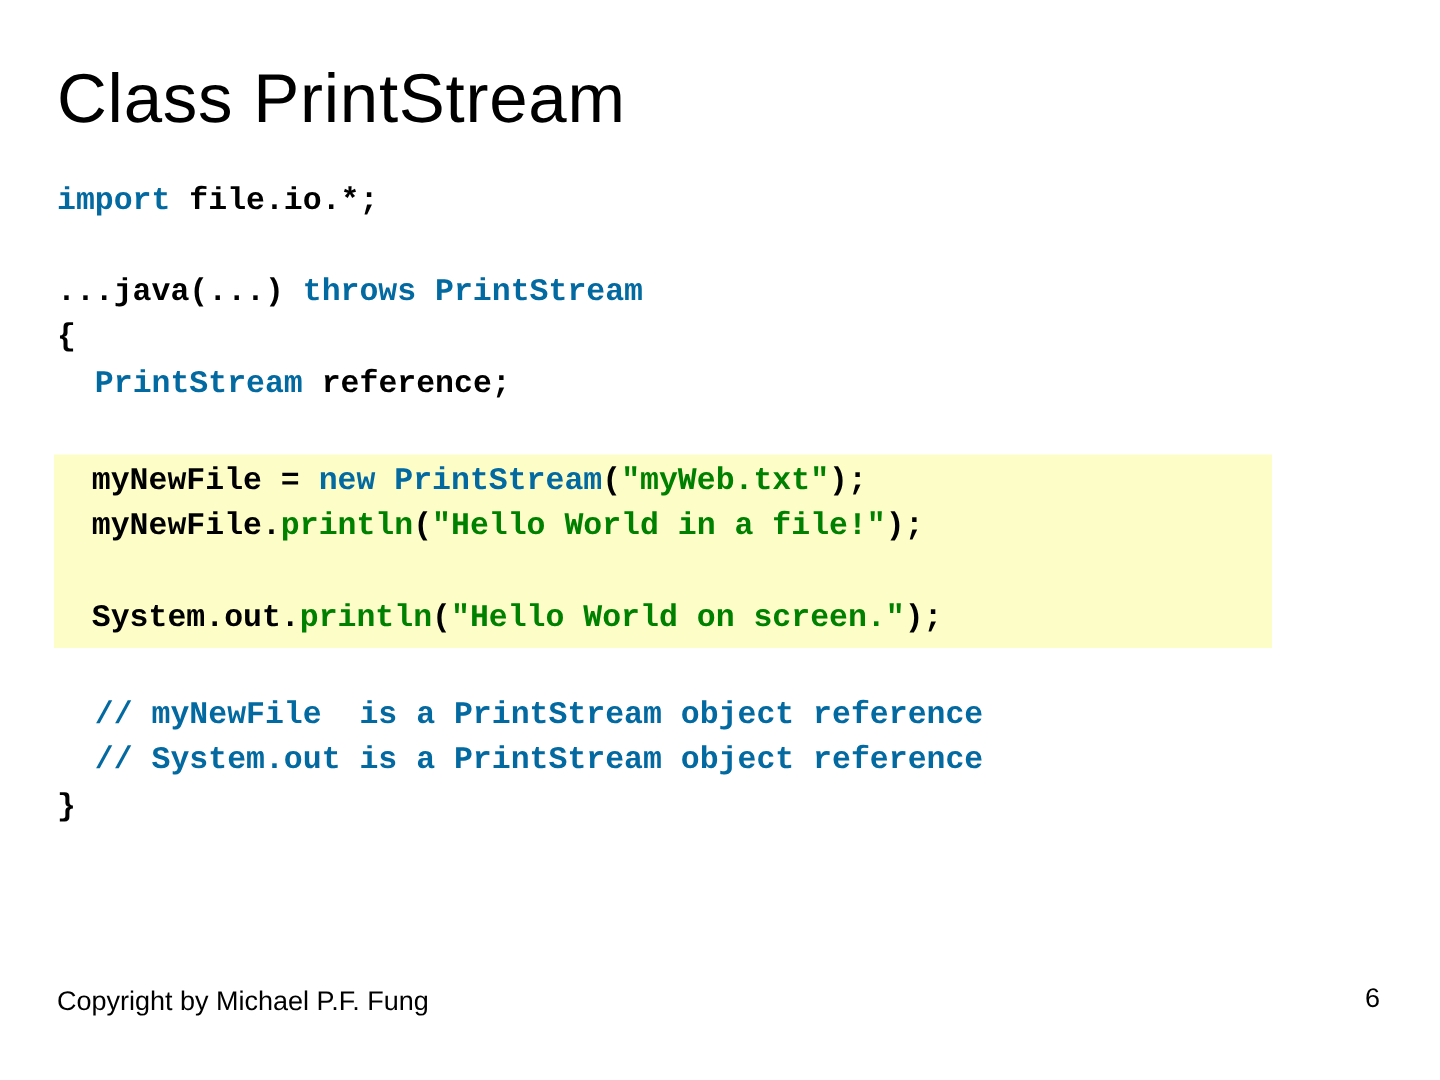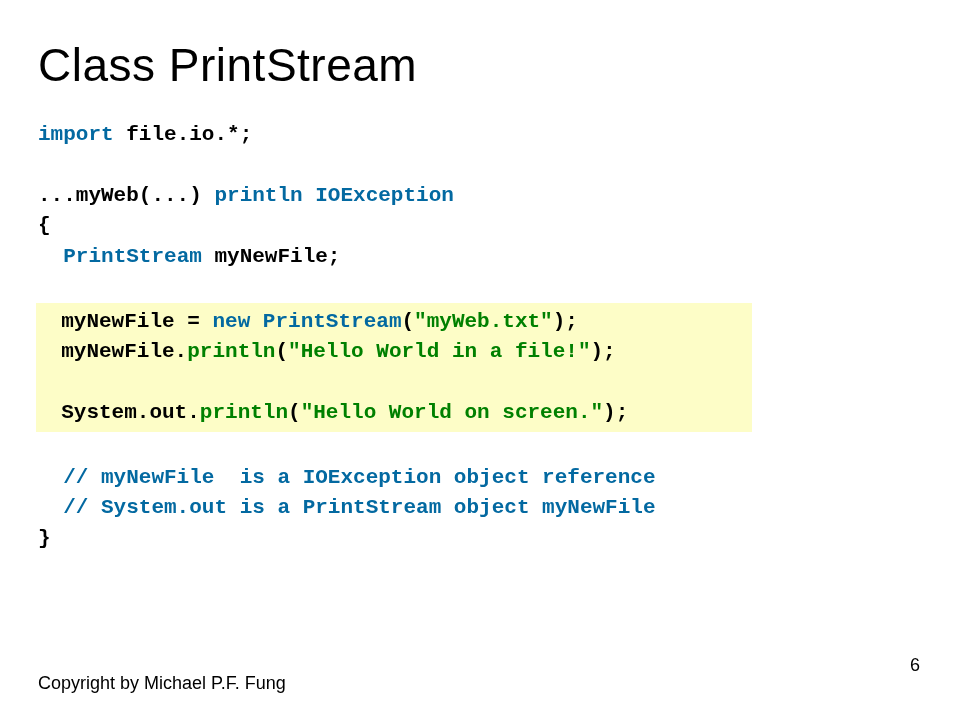--- a/index.html
+++ b/index.html
@@ -27,27 +27,27 @@
     font-weight: bold;
     line-height: 1.45;
     white-space: pre;
     color: #000;
   }
   .red { color: #0369a1; }
   .green { color: #008000; }
   .highlight {
     background: #fdfdc7;
     display: inline-block;
-    width: 716px;
+    width: 812px;
     padding: 4px 0 4px 0;
     margin-left: -2px;
   }
   .footer {
     position: absolute;
-    bottom: 26px;
+    bottom: 42px;
     left: 38px;
     right: 38px;
     font-size: 18px;
     color: #000;
     display: flex;
     justify-content: space-between;
     align-items: center;
   }
   .page-num {
     font-size: 18px;
@@ -57,30 +57,30 @@
   }
 </style>
 </head>
 <body>
 
 <div class="slide">
   <h1 class="title">Class PrintStream</h1>
 
   <div class="code"><span class="red">import</span><span> file.io.*;</span>
 
-<span>...myWeb(...) </span><span class="red">println IOException</span>
+<span>...java(...) </span><span class="red">throws PrintStream</span>
 <span>{</span>
-<span>  </span><span class="red">PrintStream</span><span> myNewFile;</span>
+<span>  </span><span class="red">PrintStream</span><span> reference;</span>
 
 <span class="highlight"><span>  myNewFile = </span><span class="red">new</span><span> </span><span class="red">PrintStream</span><span>(</span><span class="green">"myWeb.txt"</span><span>);</span>
 <span>  myNewFile.</span><span class="green">println</span><span>(</span><span class="green">"Hello World in a file!"</span><span>);</span>
 
 <span>  System.out.</span><span class="green">println</span><span>(</span><span class="green">"Hello World on screen."</span><span>);</span></span>
 
-<span class="red">  // myNewFile  is a IOException object reference</span>
-<span class="red">  // System.out is a PrintStream object myNewFile</span>
+<span class="red">  // myNewFile  is a PrintStream object reference</span>
+<span class="red">  // System.out is a PrintStream object reference</span>
 <span>}</span></div>
 </div>
 
 <div class="page-num">6</div>
 <div class="footer">
   <span>Copyright by Michael P.F. Fung</span>
 </div>
 
 </body></html>

